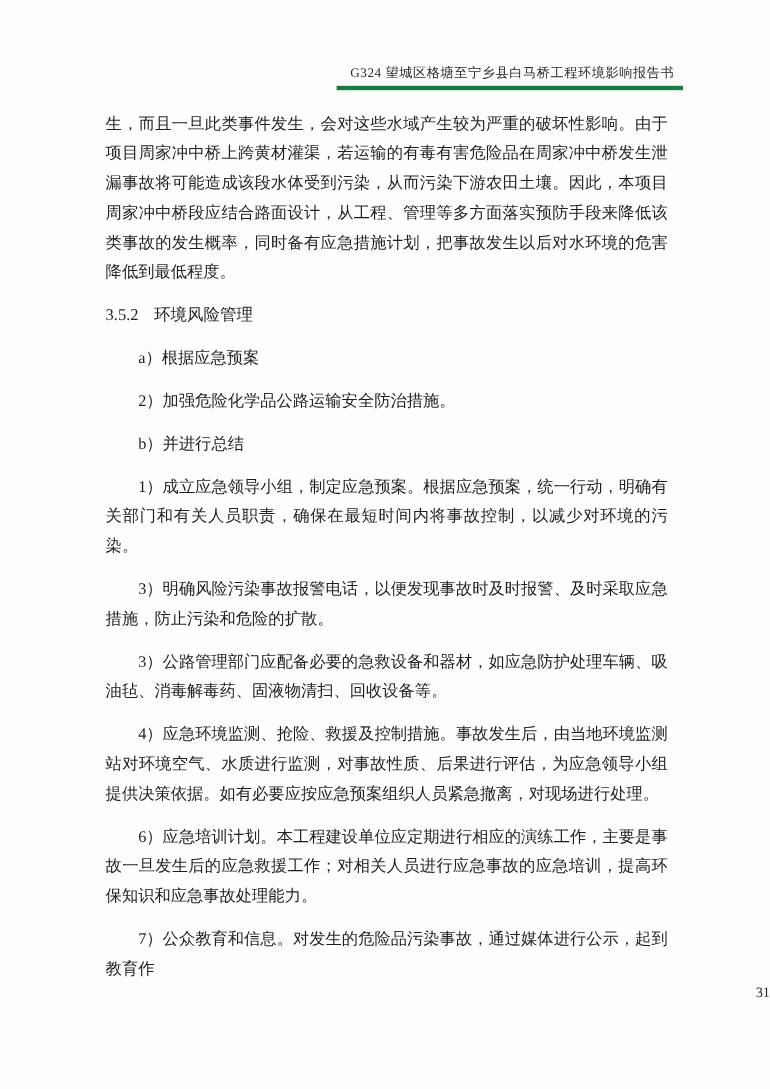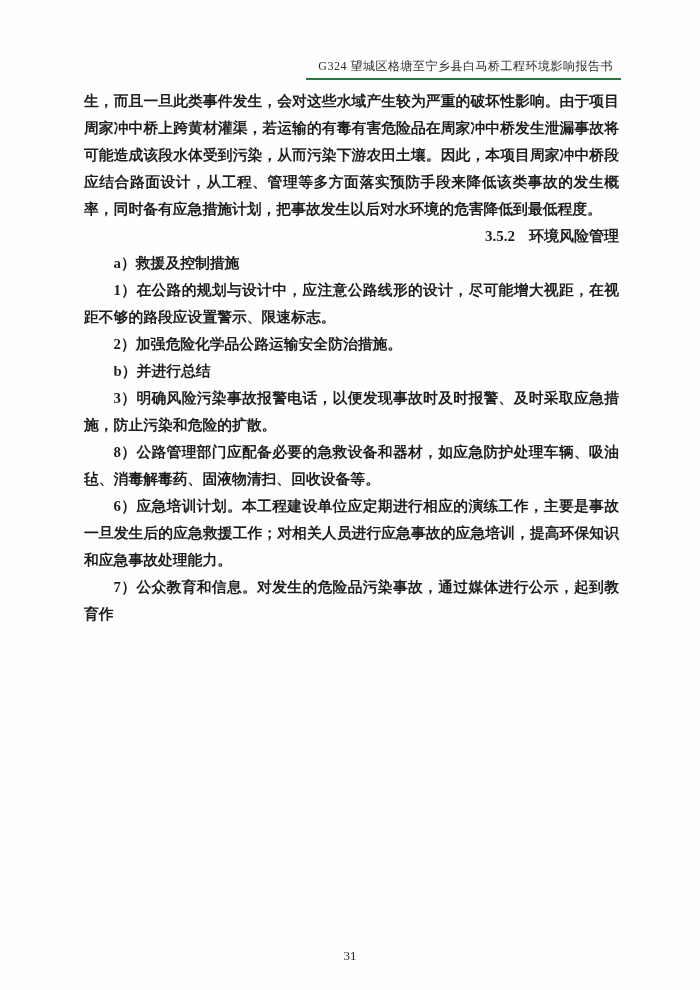--- a/index.html
+++ b/index.html
@@ -20,81 +20,81 @@
     position: absolute;
     top: 57px;
     right: 79px;
     font-size: 12px;
     line-height: 18px;
     color: #2a2a2a;
   }
   .header-title {
     display: inline-block;
     padding: 0 8px 3px 12px;
-    border-bottom: 2px solid #15803d;
+    border-bottom: 4px solid #15803d;
     letter-spacing: 0.5px;
     white-space: nowrap;
   }
   .doc-body {
     position: absolute;
     top: 88px;
     left: 84px;
     width: 535px;
     font-size: 14.8px;
     line-height: 27px;
     text-align: justify;
     text-justify: inter-ideograph;
   }
   .doc-body p {
-    margin: 0;
-    font-weight: bold;
+    margin: 12px;
   }
   .ind {
     text-indent: 2em;
   }
   .heading {
     margin: 0;
     font-size: 15px;
     font-weight: normal;
     line-height: 27px;
-    text-align: right;
+    text-align: left;
   }
   .heading .sec-num {
     margin-right: 14px;
   }
   .footer {
     position: absolute;
-    top: 948px;
+    top: 894px;
     left: 0;
     width: 100%;
-    text-align: center;
+    text-align: right;
     font-size: 13px;
     color: #2a2a2a;
   }
 </style>
 </head>
 <body>
 
 <div class="page">
 
   <div class="header">
     <span class="header-title">G324 望城区格塘至宁乡县白马桥工程环境影响报告书</span>
   </div>
 
   <div class="doc-body">
     <p class="cont">生，而且一旦此类事件发生，会对这些水域产生较为严重的破坏性影响。由于项目周家冲中桥上跨黄材灌渠，若运输的有毒有害危险品在周家冲中桥发生泄漏事故将可能造成该段水体受到污染，从而污染下游农田土壤。因此，本项目周家冲中桥段应结合路面设计，从工程、管理等多方面落实预防手段来降低该类事故的发生概率，同时备有应急措施计划，把事故发生以后对水环境的危害降低到最低程度。</p>
 
     <p class="heading"><span class="sec-num">3.5.2</span><span>环境风险管理</span></p>
 
-    <p class="ind">a）救援及控制措施</p>
-    <p class="ind">1）在公路的规划与设计中，应注意公路线形的设计，尽可能增大视距，在视距不够的路段应设置警示、限速标志。</p>
+    <p class="ind">a）根据应急预案</p>
     <p class="ind">2）加强危险化学品公路运输安全防治措施。</p>
     <p class="ind">b）并进行总结</p>
+    <p class="ind">1）成立应急领导小组，制定应急预案。根据应急预案，统一行动，明确有关部门和有关人员职责，确保在最短时间内将事故控制，以减少对环境的污染。</p>
     <p class="ind">3）明确风险污染事故报警电话，以便发现事故时及时报警、及时采取应急措施，防止污染和危险的扩散。</p>
-    <p class="ind">8）公路管理部门应配备必要的急救设备和器材，如应急防护处理车辆、吸油毡、消毒解毒药、固液物清扫、回收设备等。</p>
+    <p class="ind">3）公路管理部门应配备必要的急救设备和器材，如应急防护处理车辆、吸油毡、消毒解毒药、固液物清扫、回收设备等。</p>
+    <p class="ind">4）应急环境监测、抢险、救援及控制措施。事故发生后，由当地环境监测站对环境空气、水质进行监测，对事故性质、后果进行评估，为应急领导小组提供决策依据。如有必要应按应急预案组织人员紧急撤离，对现场进行处理。</p>
     <p class="ind">6）应急培训计划。本工程建设单位应定期进行相应的演练工作，主要是事故一旦发生后的应急救援工作；对相关人员进行应急事故的应急培训，提高环保知识和应急事故处理能力。</p>
     <p class="ind">7）公众教育和信息。对发生的危险品污染事故，通过媒体进行公示，起到教育作</p>
   </div>
 
   <div class="footer">
     <span>31</span>
   </div>
 
 </div>
 

